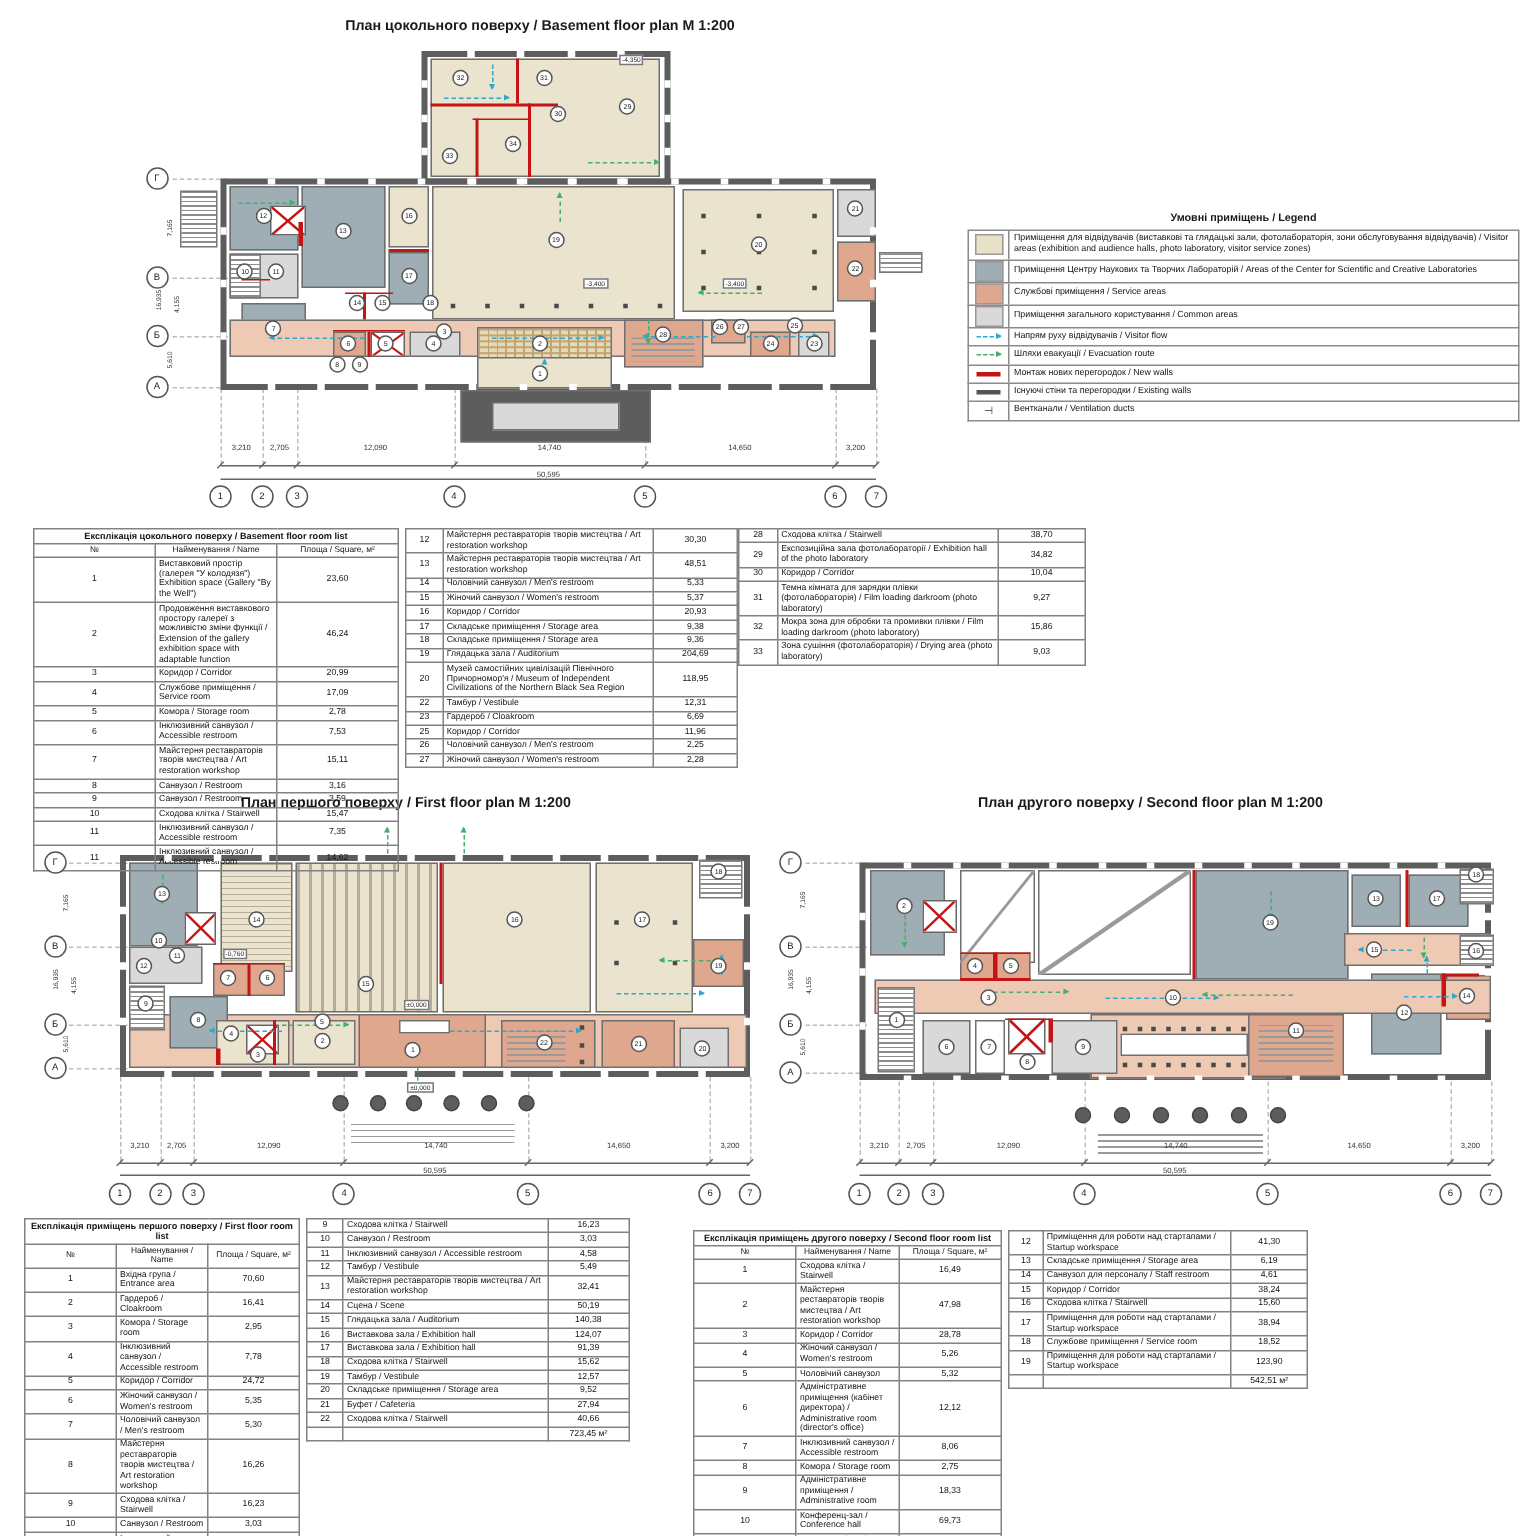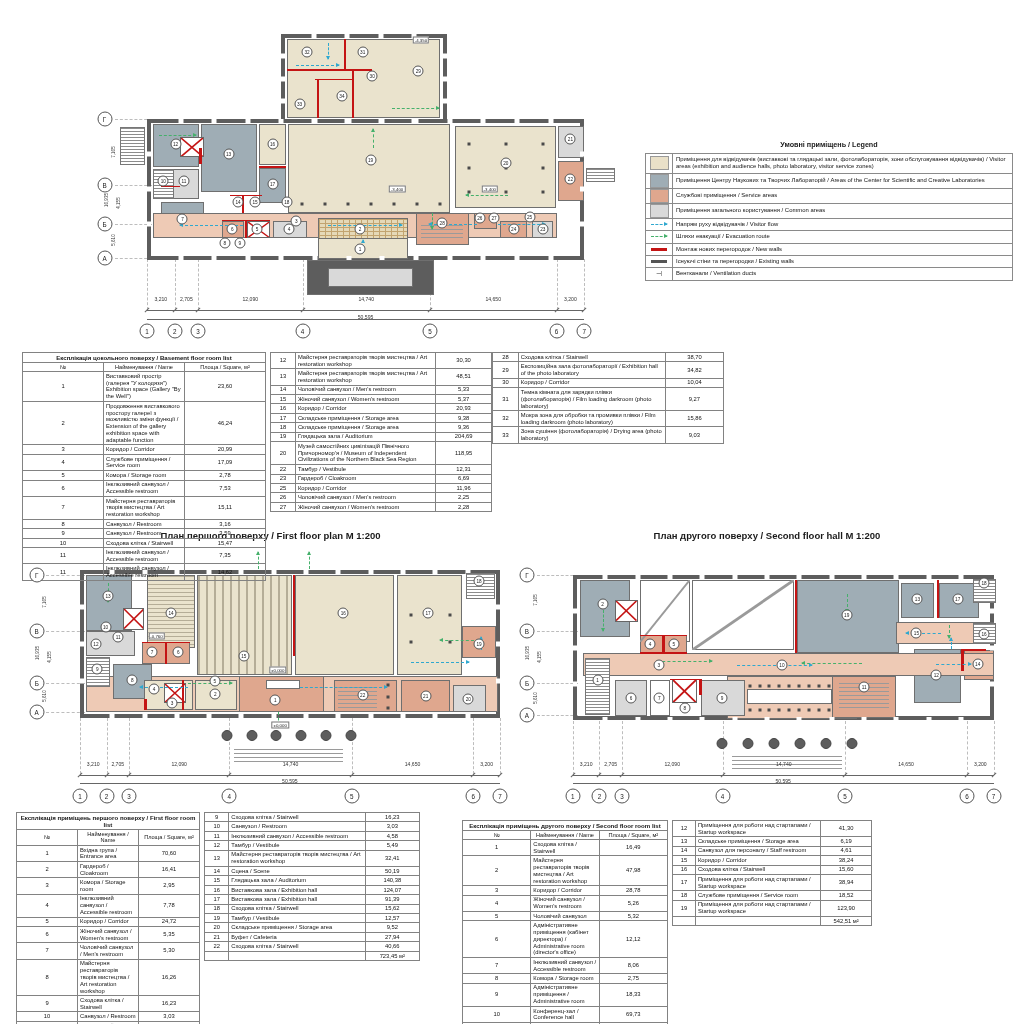--- a/index.html
+++ b/index.html
@@ -46,22 +46,23 @@
   .lnred{width:16px;height:3px;background:#c41414}
   .lndark{width:16px;height:3px;background:#555}
   .vent{font-size:7px;color:#333}
   .lg-arrow{position:relative;width:16px;height:0;border-top:1px dashed #2fa8cf}
   .lg-arrow span{position:absolute;right:-1px;top:-3px;border-top:2.5px solid transparent;border-bottom:2.5px solid transparent;border-left:4px solid #2fa8cf}
 </style>
 </head>
 <body>
 
 <div id="canvas">
+  <div class="plan-title" id="t-basement" style="left: 95px; top: 12px; width: 530px;">План цокольного поверху / Basement floor plan М 1:200</div>
   <div class="plan-title" id="t-first" style="left: 28px; top: 530px; width: 485px;">План першого поверху / First floor plan М 1:200</div>
-  <div class="plan-title" id="t-second" style="left: 518px; top: 530px; width: 498px;">План другого поверху / Second floor hall М 1:200</div>
+  <div class="plan-title" id="t-second" style="left: 518px; top: 530px; width: 498px;">План другого поверху / Second floor plan М 1:200</div>
 
   <div class="plan" id="plan-basement" style="left: 95px; top: 30px; width: 530px; height: 318px;">
       <div class="vdash" style="left: 9.8%; top: 72%; height: 16%;"></div>
       <div class="tick" style="left: 9.8%; top: 88%;"></div>
       <div class="gbub" style="left: 9.8%; top: 94.8%;">1</div>
       <div class="vdash" style="left: 15.0305%; top: 72%; height: 16%;"></div>
       <div class="tick" style="left: 15.0305%; top: 88%;"></div>
       <div class="gbub" style="left: 15.0305%; top: 94.8%;">2</div>
       <div class="vdash" style="left: 19.4443%; top: 72%; height: 16%;"></div>
       <div class="tick" style="left: 19.4443%; top: 88%;"></div>

